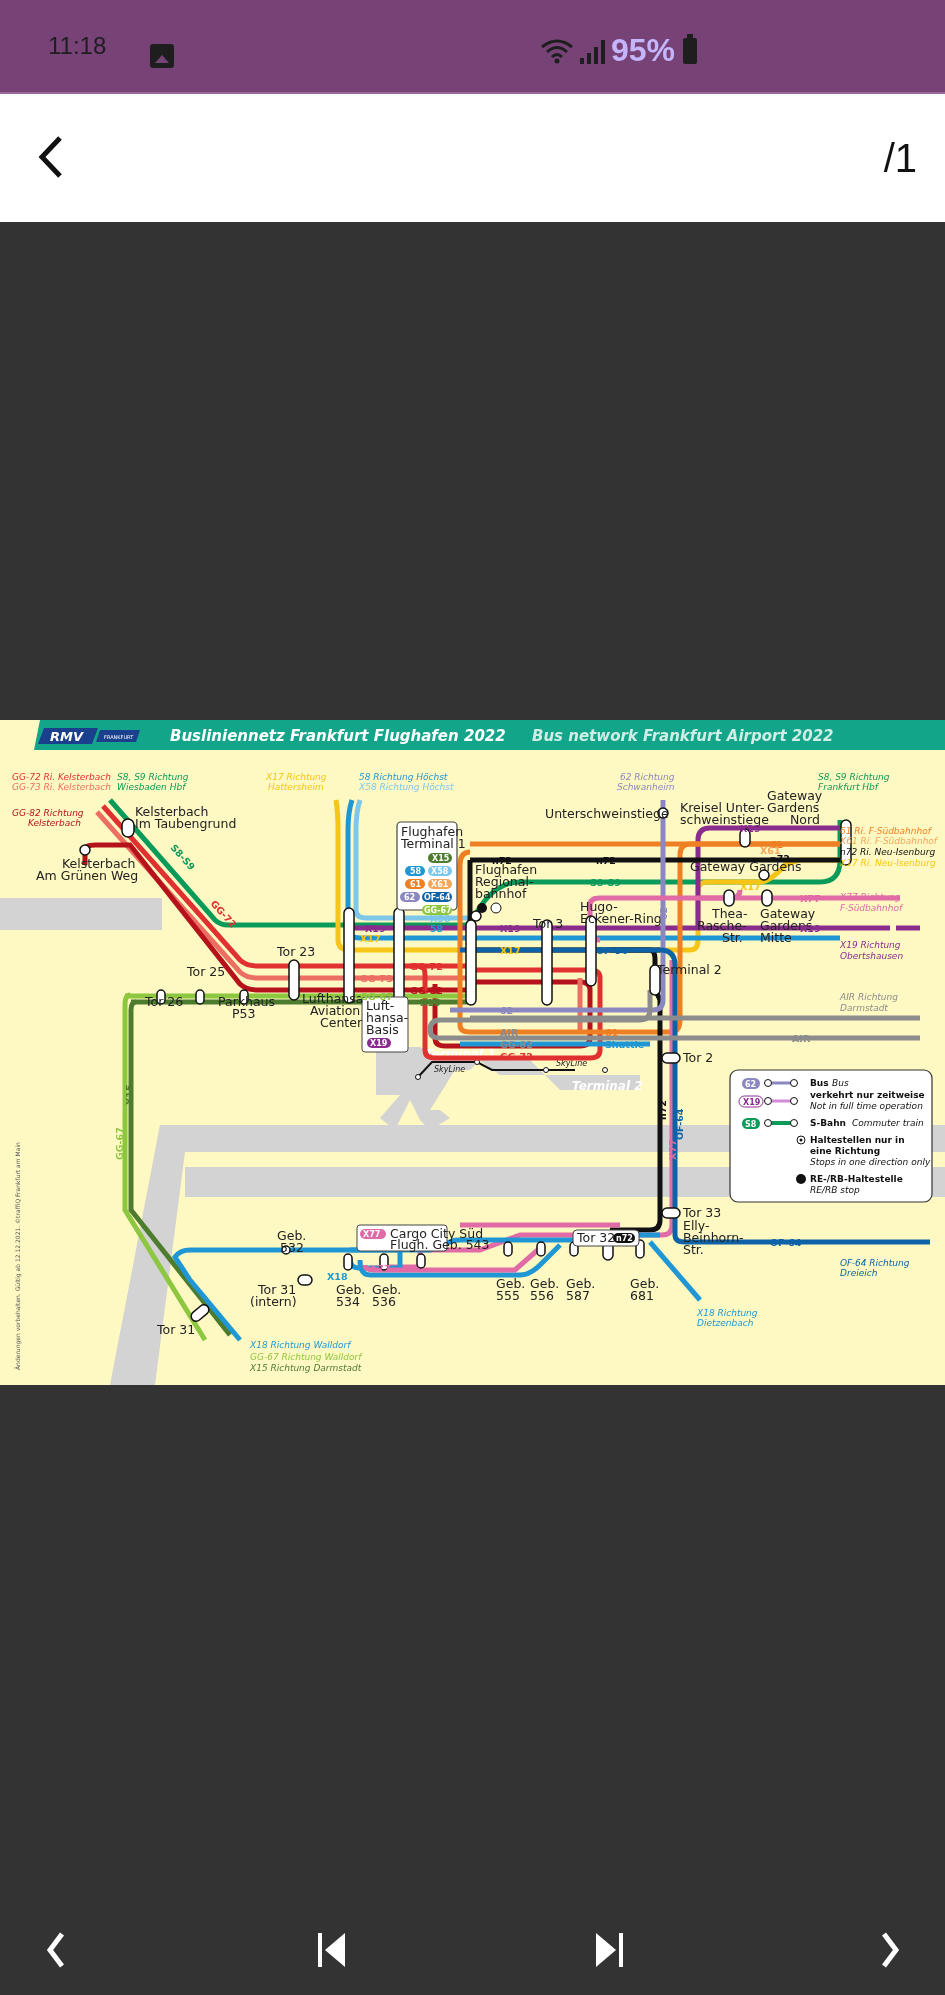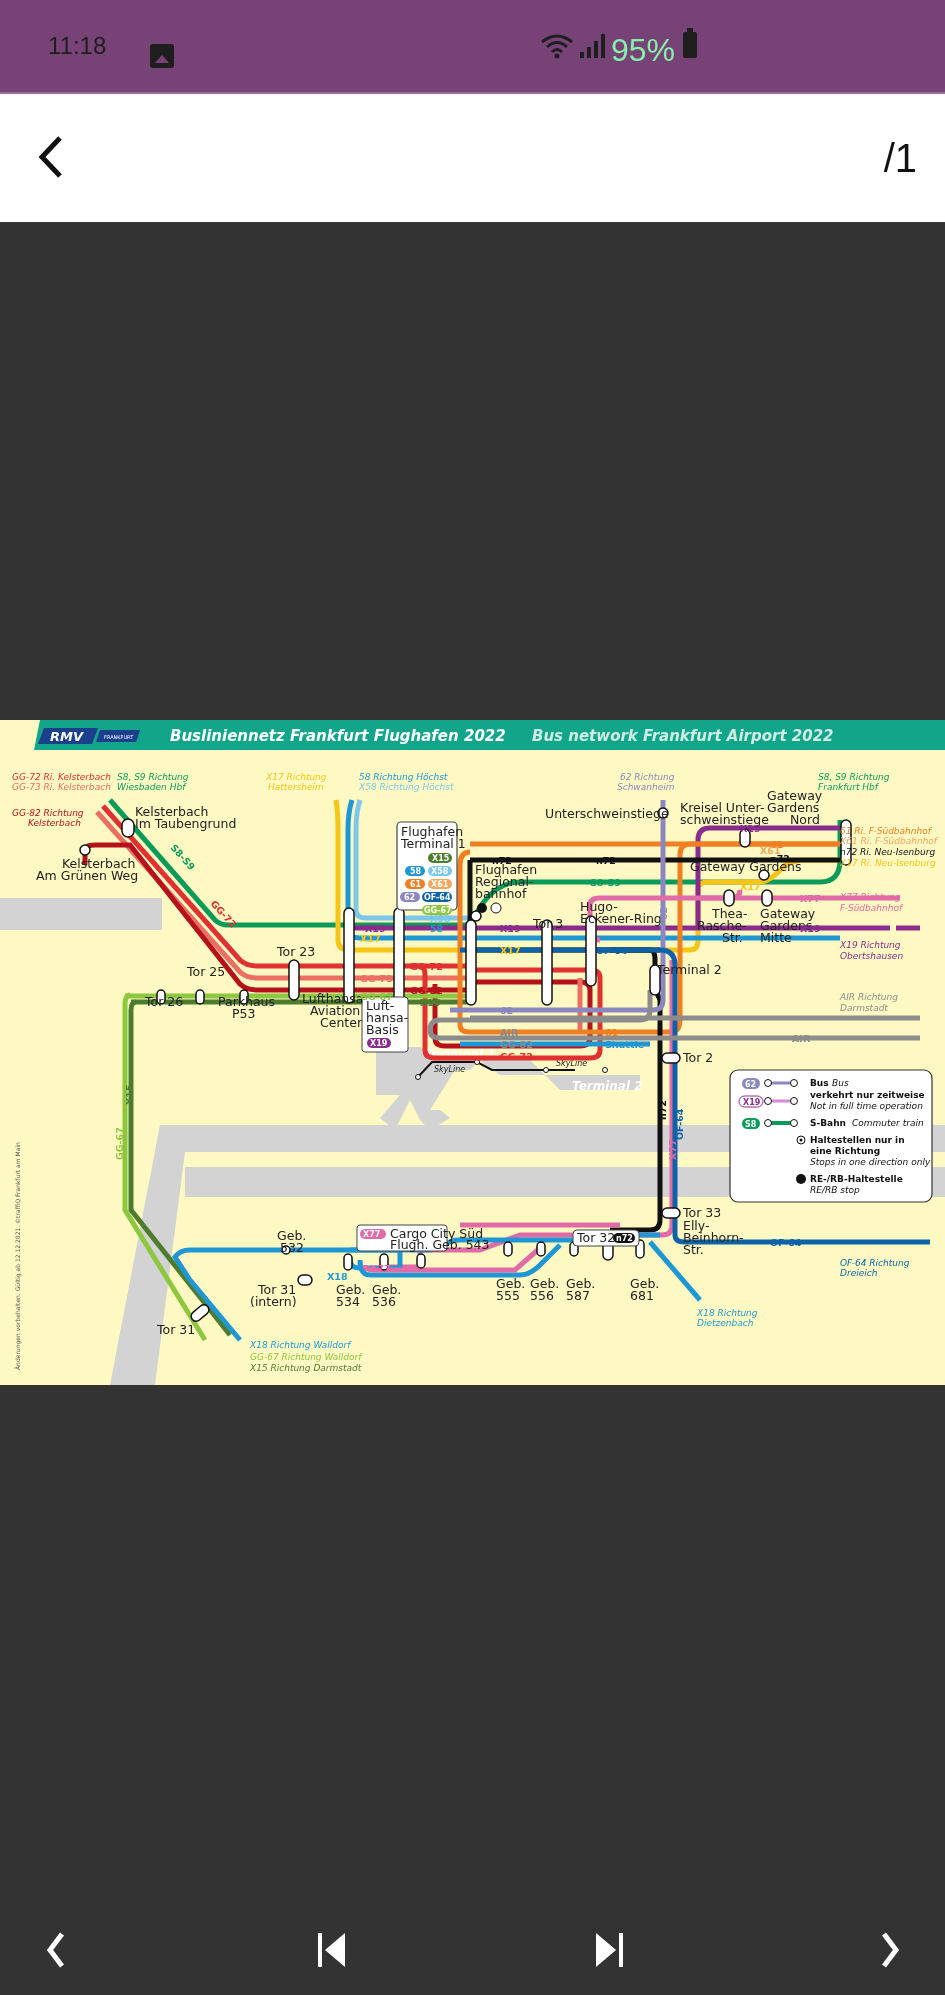--- a/index.html
+++ b/index.html
@@ -1,21 +1,21 @@
 <!DOCTYPE html>
 <html><head>
 <meta charset="utf-8">
 <style>
   * { box-sizing: border-box; margin: 0; padding: 0; }
   html, body { width: 945px; height: 1995px; overflow: hidden; background: #333333; font-family: "DejaVu Sans", sans-serif; }
   #status-bar { position: absolute; left: 0; top: 0; width: 945px; height: 92px; background: #774377; color: #222; }
   #status-time { position: absolute; left: 48px; top: 32px; font-size: 24px; color: #1e1e1e; font-family: "Liberation Sans", sans-serif; }
   #status-img-icon { position: absolute; left: 150px; top: 44px; width: 24px; height: 24px; border: 3px solid #1e1e1e; border-radius: 3px; background: #1e1e1e; }
   #status-img-icon::after { content: ""; position: absolute; left: 2px; bottom: 2px; border-left: 7px solid transparent; border-right: 7px solid transparent; border-bottom: 8px solid #774377; }
-  #status-right { position: absolute; left: 540px; top: 32px; font-size: 32px; color: #86efac; font-family: "Liberation Sans", sans-serif; display: flex; gap: 6px; }
+  #status-right { position: absolute; left: 540px; top: 32px; font-size: 32px; color: #c4b5fd; font-family: "Liberation Sans", sans-serif; display: flex; align-items: center; gap: 6px; font-weight: bold; }
   .wifi { width: 34px; height: 28px; position: relative; }
   .signal { display: flex; align-items: flex-end; gap: 3px; height: 26px; }
   .signal span { width: 4px; background: #1e1e1e; display: block; }
   .battery { width: 14px; height: 26px; background: #1e1e1e; border-radius: 2px; margin-left: 2px; position: relative; }
   .battery::before { content: ""; position: absolute; top: -4px; left: 4px; width: 6px; height: 4px; background: #1e1e1e; }
   #app-bar { position: absolute; left: 0; top: 92px; width: 945px; height: 130px; background: #ffffff; border-top: 2px solid #9a6a9a; }
   #back-btn { position: absolute; left: 30px; top: 38px; width: 50px; height: 50px; cursor: pointer; }
   #page-count { position: absolute; right: 28px; top: 42px; font-size: 40px; font-family: "Liberation Sans", sans-serif; color: #111; }
   #viewer { position: absolute; left: 0; top: 222px; width: 945px; height: 1678px; background: #333333; }
   #map-wrap { position: absolute; left: 0; top: 720px; width: 945px; height: 665px; background: #fef9c3; overflow: hidden; }

